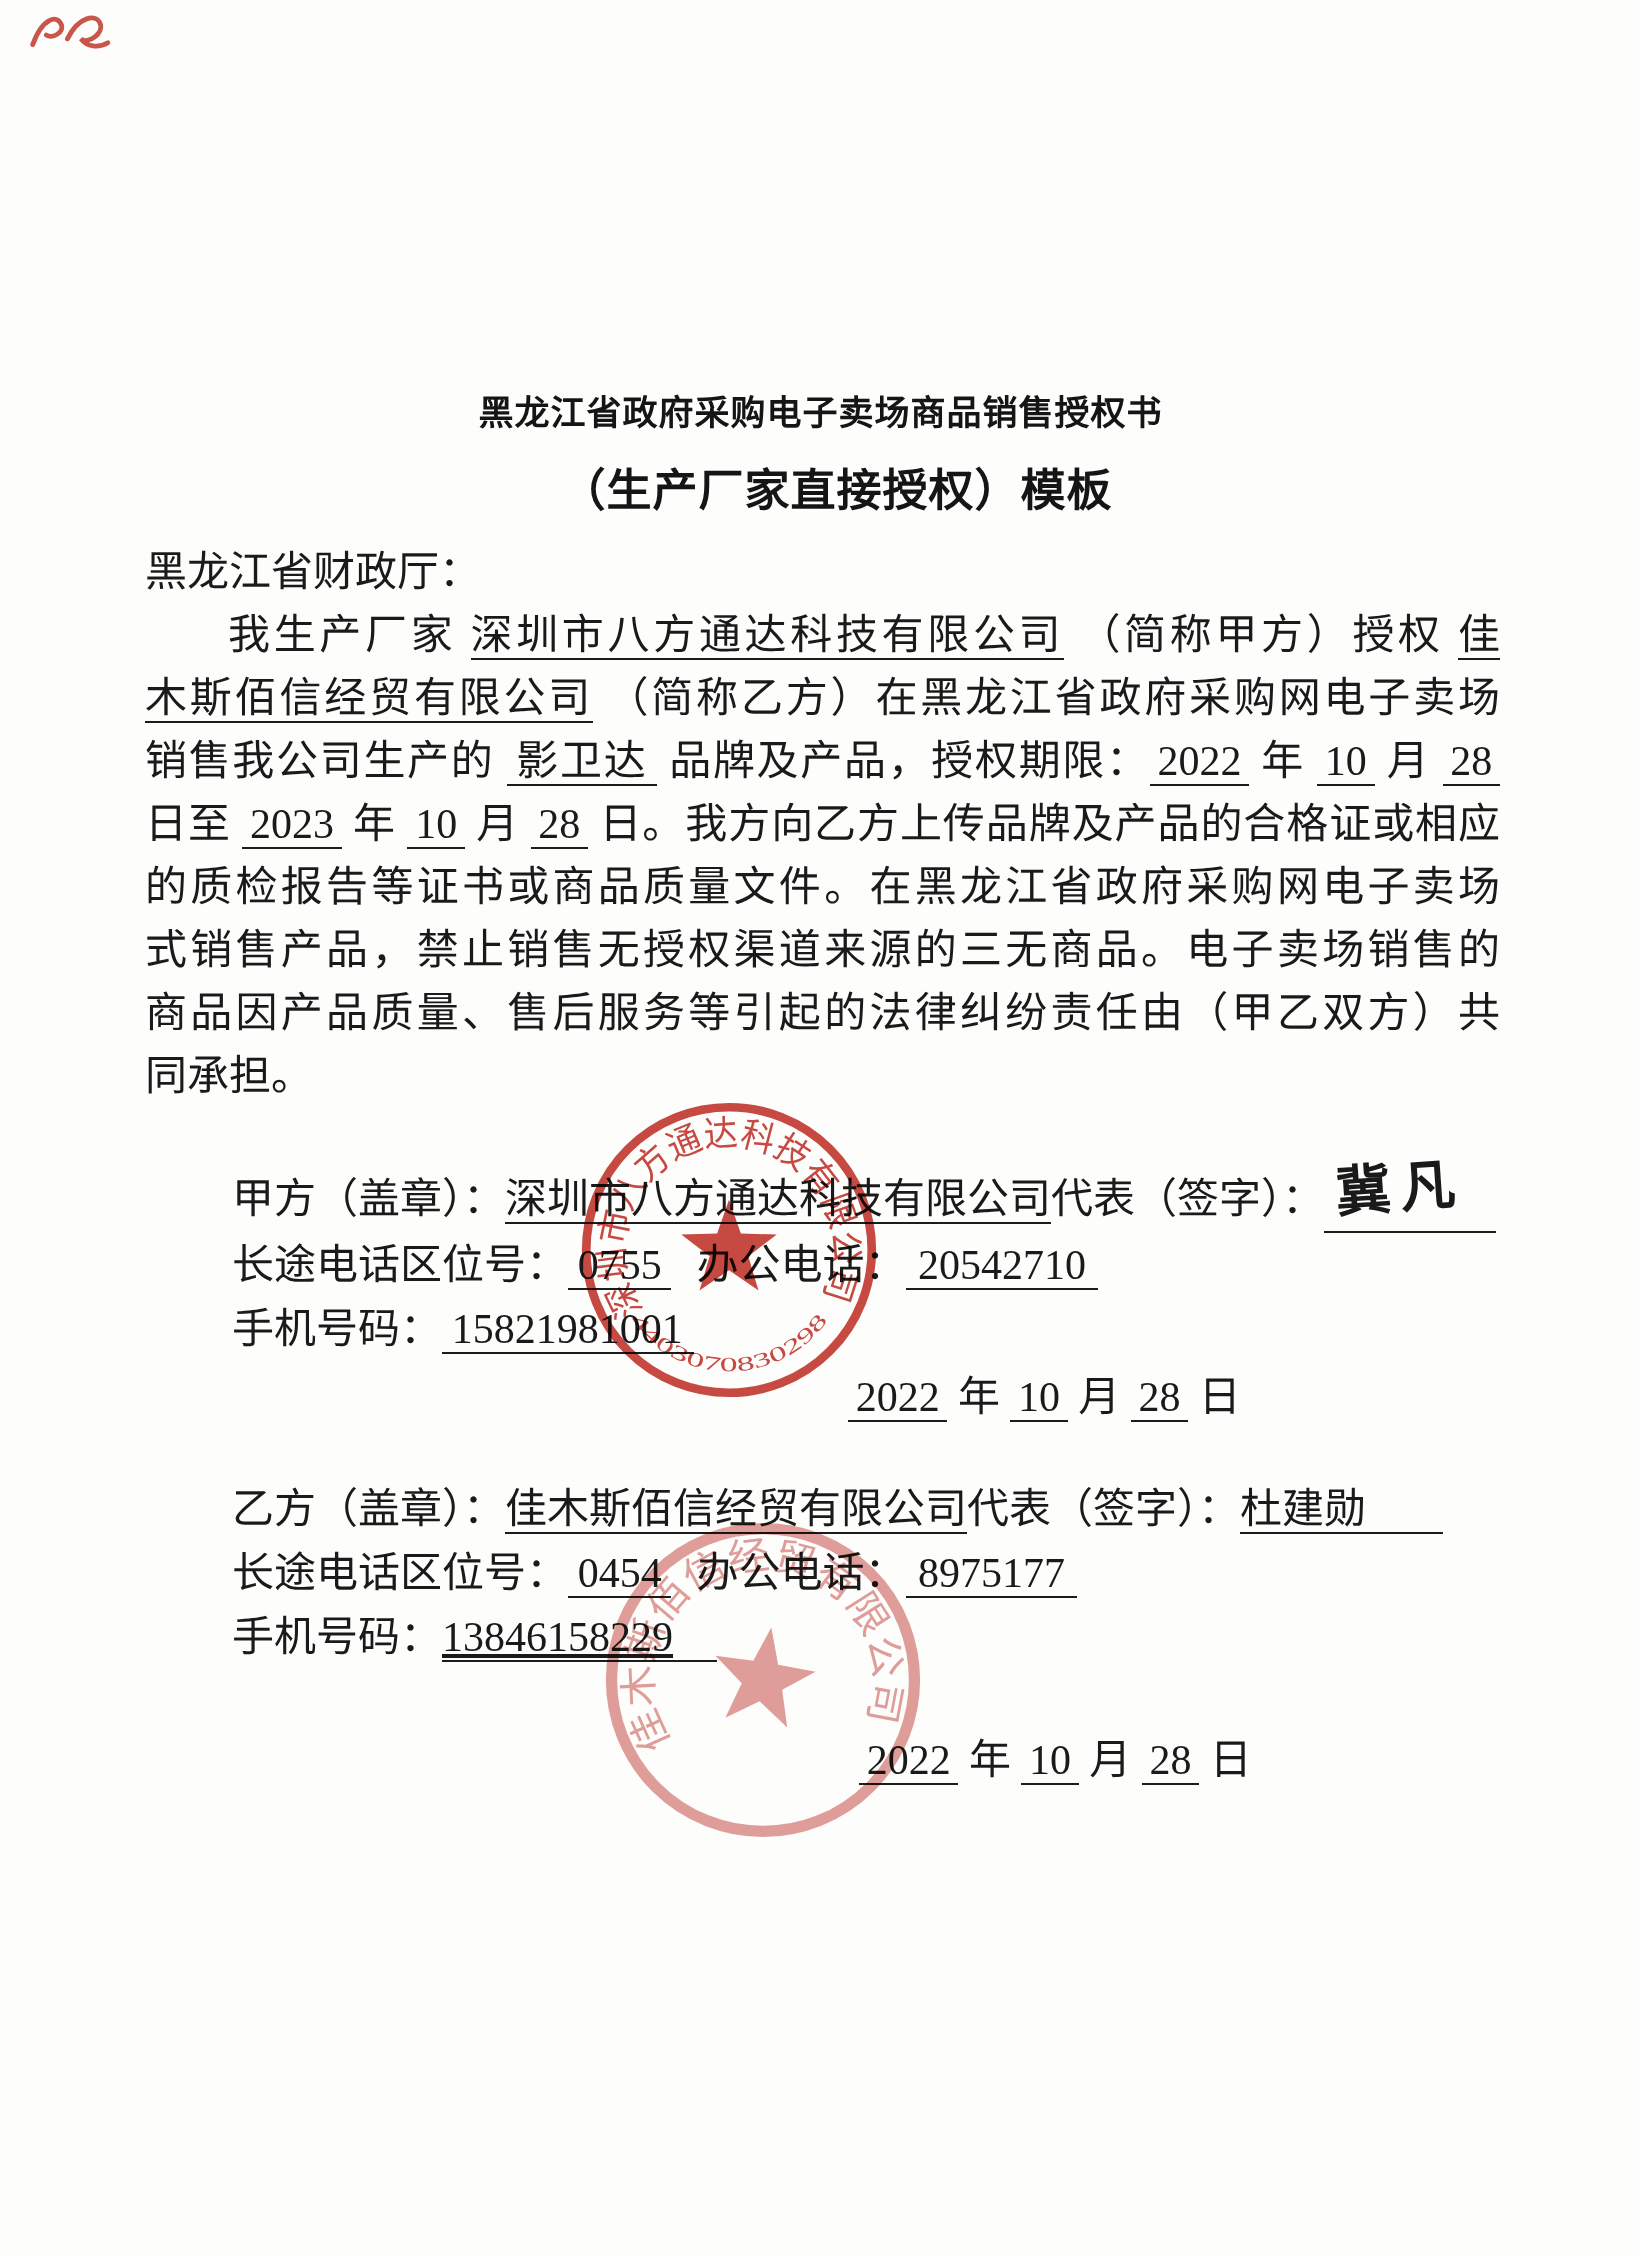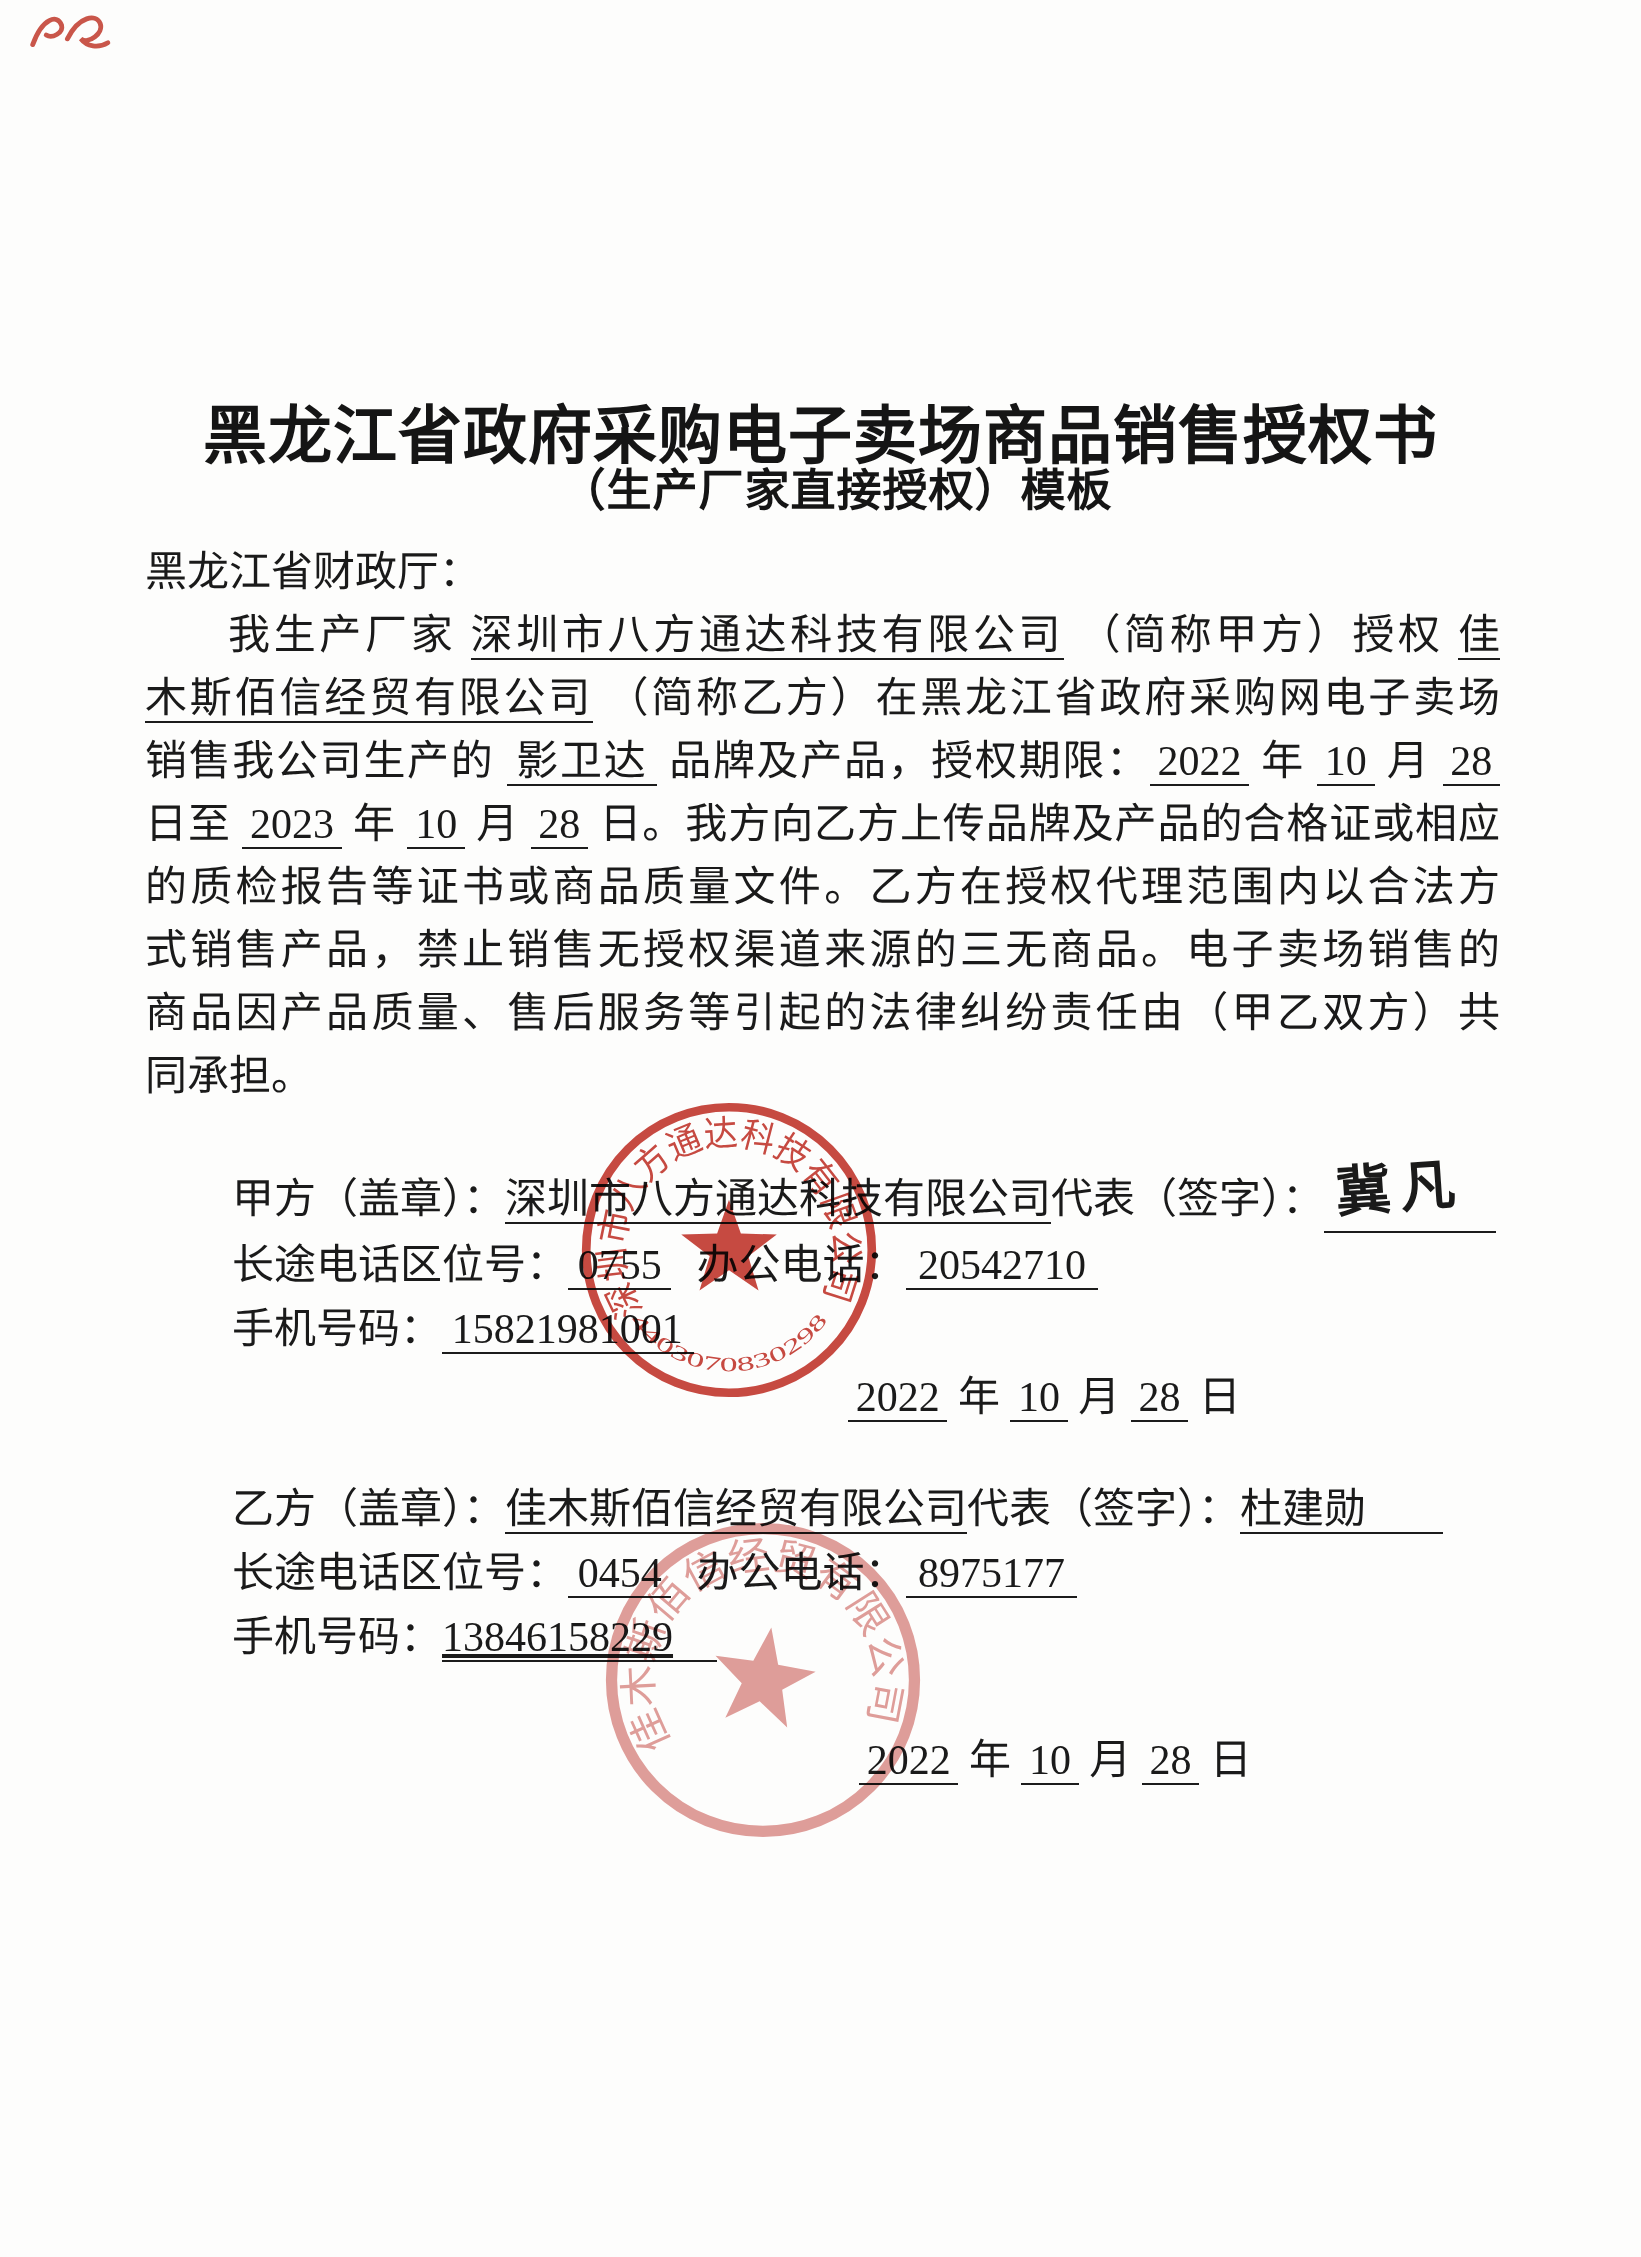--- a/index.html
+++ b/index.html
@@ -6,21 +6,21 @@
   body { width: 1641px; height: 2257px; background: #fdfdfc; }
   .doc {
     position: relative; width: 1641px; height: 2257px;
     background: #fdfdfc; overflow: hidden;
     font-family: "Liberation Serif", "DejaVu Serif", serif;
     color: #1a1a1a;
   }
   .title1 {
     position: absolute; top: 384px; left: 0; width: 100%;
     text-align: center; font-family: "Liberation Sans", "DejaVu Sans", sans-serif;
-    font-weight: 700; font-size: 64px; letter-spacing: 1px; color: #151515;
+    font-weight: 700; font-size: 35px; letter-spacing: 1px; color: #151515;
   }
   .title2 {
     position: absolute; top: 454px; left: 16px; width: 100%;
     text-align: center; font-family: "Liberation Sans", "DejaVu Sans", sans-serif;
     font-weight: 700; font-size: 45px; letter-spacing: 1px; color: #151515;
   }
   .para {
     position: absolute; left: 145px; top: 541px; width: 1355px;
     font-size: 42px; line-height: 63px;
   }
@@ -63,21 +63,21 @@
 
   <div class="title1">黑龙江省政府采购电子卖场商品销售授权书</div>
   <div class="title2">（生产厂家直接授权）模板</div>
 
   <div class="para">
     <div>黑龙江省财政厅：</div>
     <div class="jl ind"><span>我生产厂家 </span><span class="u">深圳市八方通达科技有限公司</span><span> （简称甲方）授权 </span><span class="u">佳</span></div>
     <div class="jl"><span class="u">木斯佰信经贸有限公司</span><span> （简称乙方）在黑龙江省政府采购网电子卖场</span></div>
     <div class="jl"><span>销售我公司生产的 </span><span class="u brand">影卫达</span><span> 品牌及产品，授权期限：</span><span class="u num">2022</span><span> 年 </span><span class="u num">10</span><span> 月 </span><span class="u num">28</span></div>
     <div class="jl"><span>日至 </span><span class="u num">2023</span><span> 年 </span><span class="u num">10</span><span> 月 </span><span class="u num">28</span><span> 日。我方向乙方上传品牌及产品的合格证或相应</span></div>
-    <div class="jl">的质检报告等证书或商品质量文件。乙方在授权代理范围内以合法方</div>
+    <div class="jl">的质检报告等证书或商品质量文件。在黑龙江省政府采购网电子卖场</div>
     <div class="jl">式销售产品，禁止销售无授权渠道来源的三无商品。电子卖场销售的</div>
     <div class="jl">商品因产品质量、售后服务等引起的法律纠纷责任由（甲乙双方）共</div>
     <div>同承担。</div>
   </div>
 
   <div class="pblock pa">
     <div><span>甲方（盖章）：</span><span class="u">深圳市八方通达科技有限公司</span><span>代表（签字）：</span><span class="u sigu"><span class="hand">冀凡</span></span></div>
     <div><span>长途电话区位号：</span><span class="u areau">0755</span><span class="ml">办公电话：</span><span class="u offu">20542710</span></div>
     <div><span>手机号码：</span><span class="u mobu">15821981001</span></div>
   </div>

